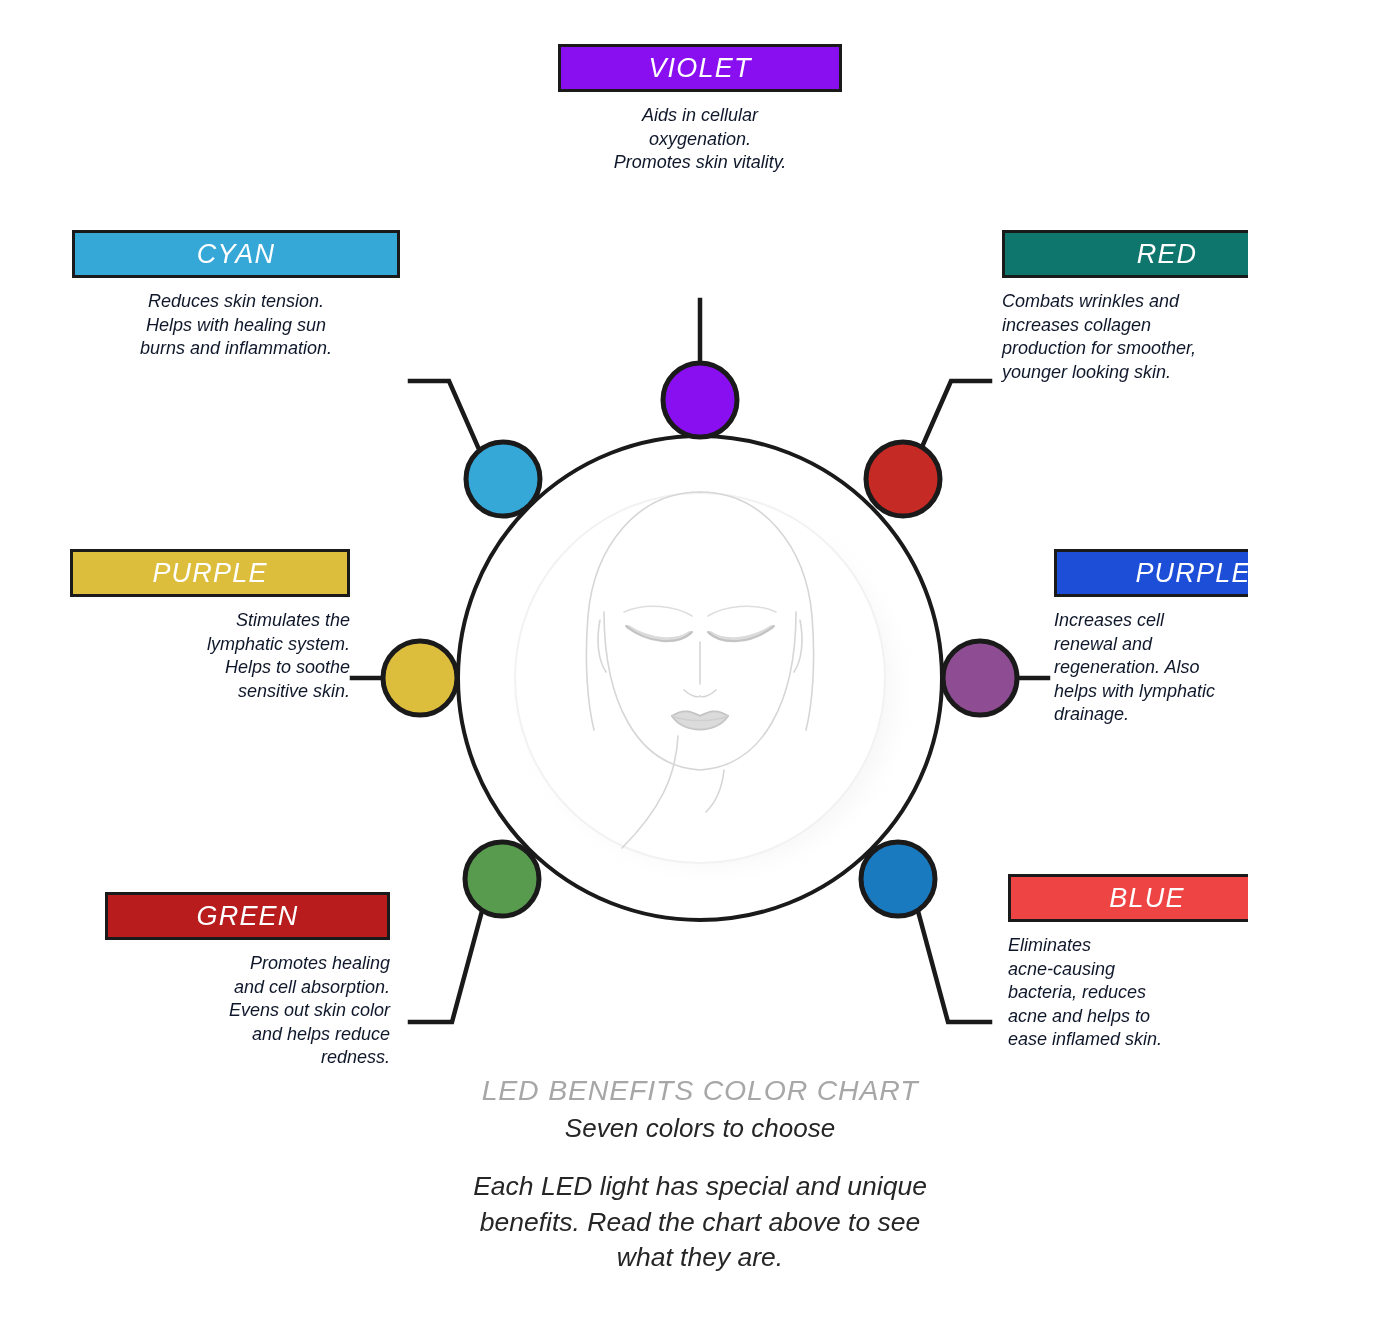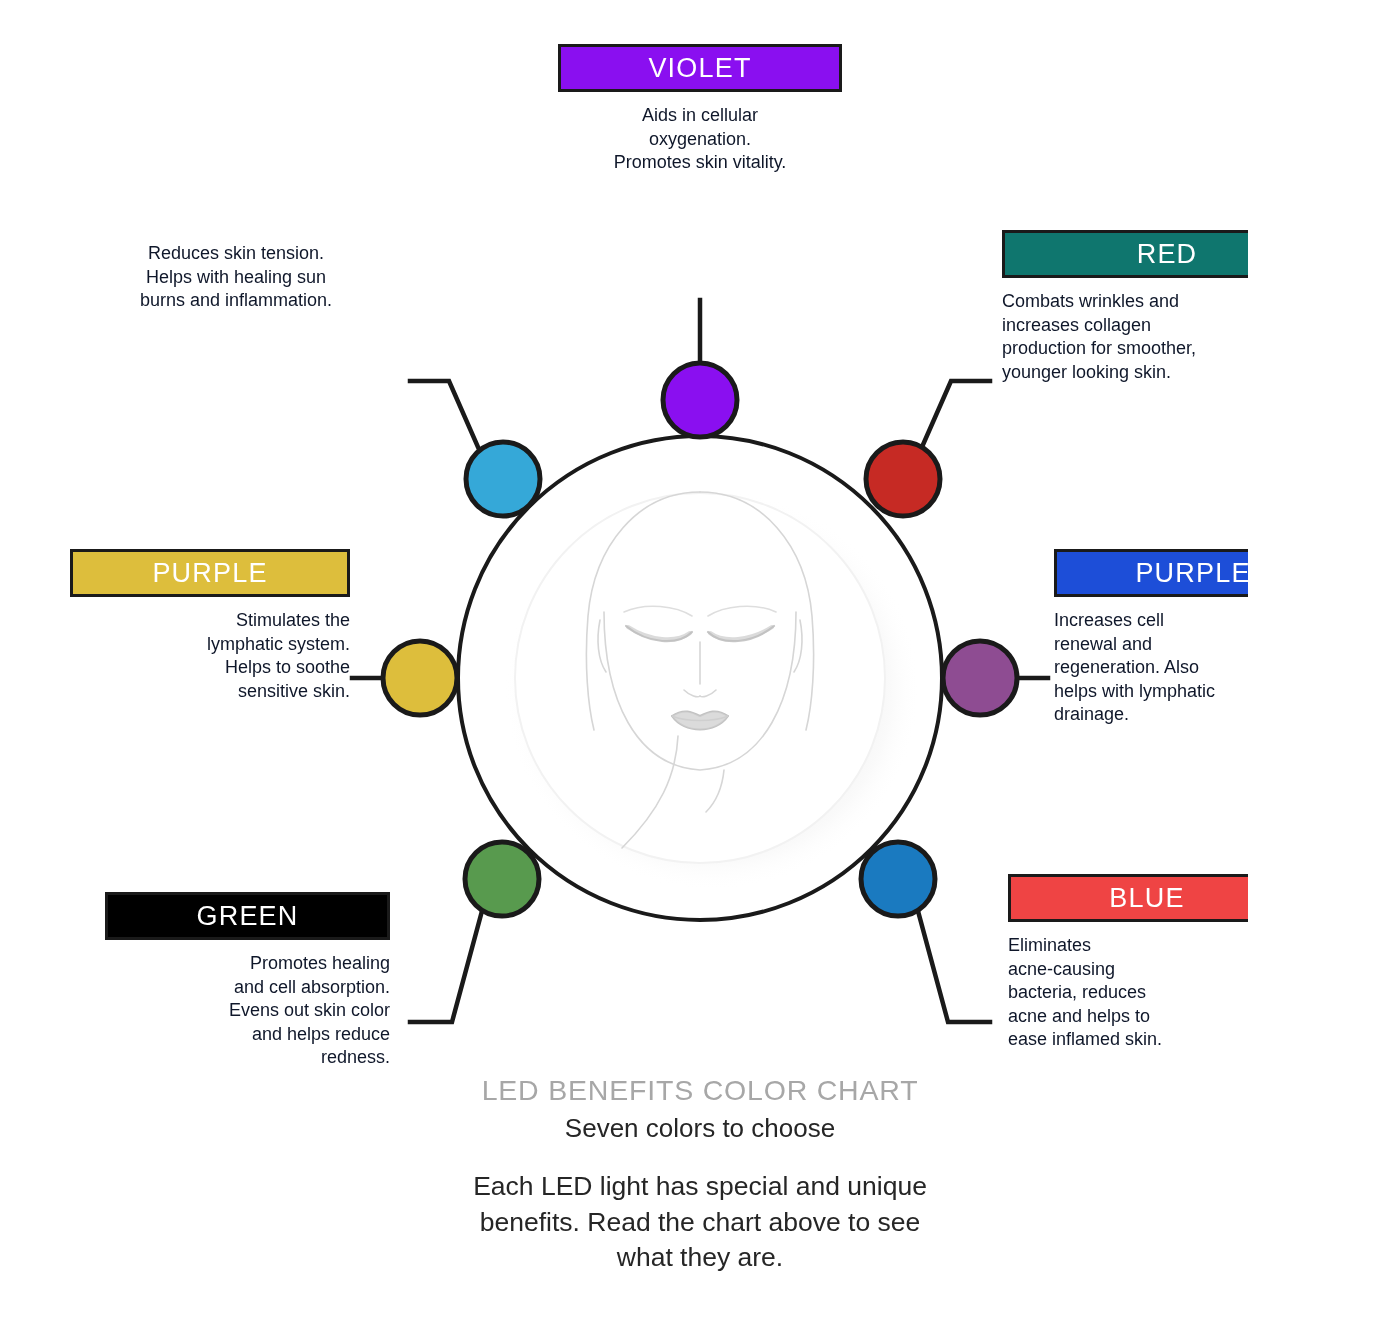--- a/index.html
+++ b/index.html
@@ -11,20 +11,21 @@
   body {
     font-family: "Liberation Sans", sans-serif;
     color: #231f20;
   }
   #stage {
     position: relative;
     width: 1248px;
     height: 1334px;
     overflow: hidden;
     background: #ffffff;
+    font-style: italic;
   }
 
   
   #diagram-svg {
     position: absolute;
     left: 0;
     top: 0;
     width: 1381px;
     height: 1334px;
   }
@@ -184,20 +185,21 @@
   </svg>
 
   <div class="color-block align-center" id="block-violet">
     <div class="color-chip" style="background:#8a0ff0">VIOLET</div>
     <div class="color-desc">Aids in cellular
 oxygenation.
 Promotes skin vitality.</div>
   </div>
 
   <div class="color-block align-center" id="block-cyan">
+    <div class="color-chip" style="background:#35a8d8">CYAN</div>
     <div class="color-desc">Reduces skin tension.
 Helps with healing sun
 burns and inflammation.</div>
   </div>
 
   <div class="color-block align-left" id="block-red">
     <div class="color-chip" style="background:#0f766e">RED</div>
     <div class="color-desc">Combats wrinkles and
 increases collagen
 production for smoother,
@@ -215,21 +217,21 @@
   <div class="color-block align-left" id="block-purple">
     <div class="color-chip" style="background:#1d4ed8">PURPLE</div>
     <div class="color-desc">Increases cell
 renewal and
 regeneration. Also
 helps with lymphatic
 drainage.</div>
   </div>
 
   <div class="color-block align-right" id="block-green">
-    <div class="color-chip" style="background:#000000">GREEN</div>
+    <div class="color-chip" style="background:#b91c1c">GREEN</div>
     <div class="color-desc">Promotes healing
 and cell absorption.
 Evens out skin color
 and helps reduce
 redness.</div>
   </div>
 
   <div class="color-block align-left" id="block-blue">
     <div class="color-chip" style="background:#ef4444">BLUE</div>
     <div class="color-desc">Eliminates

